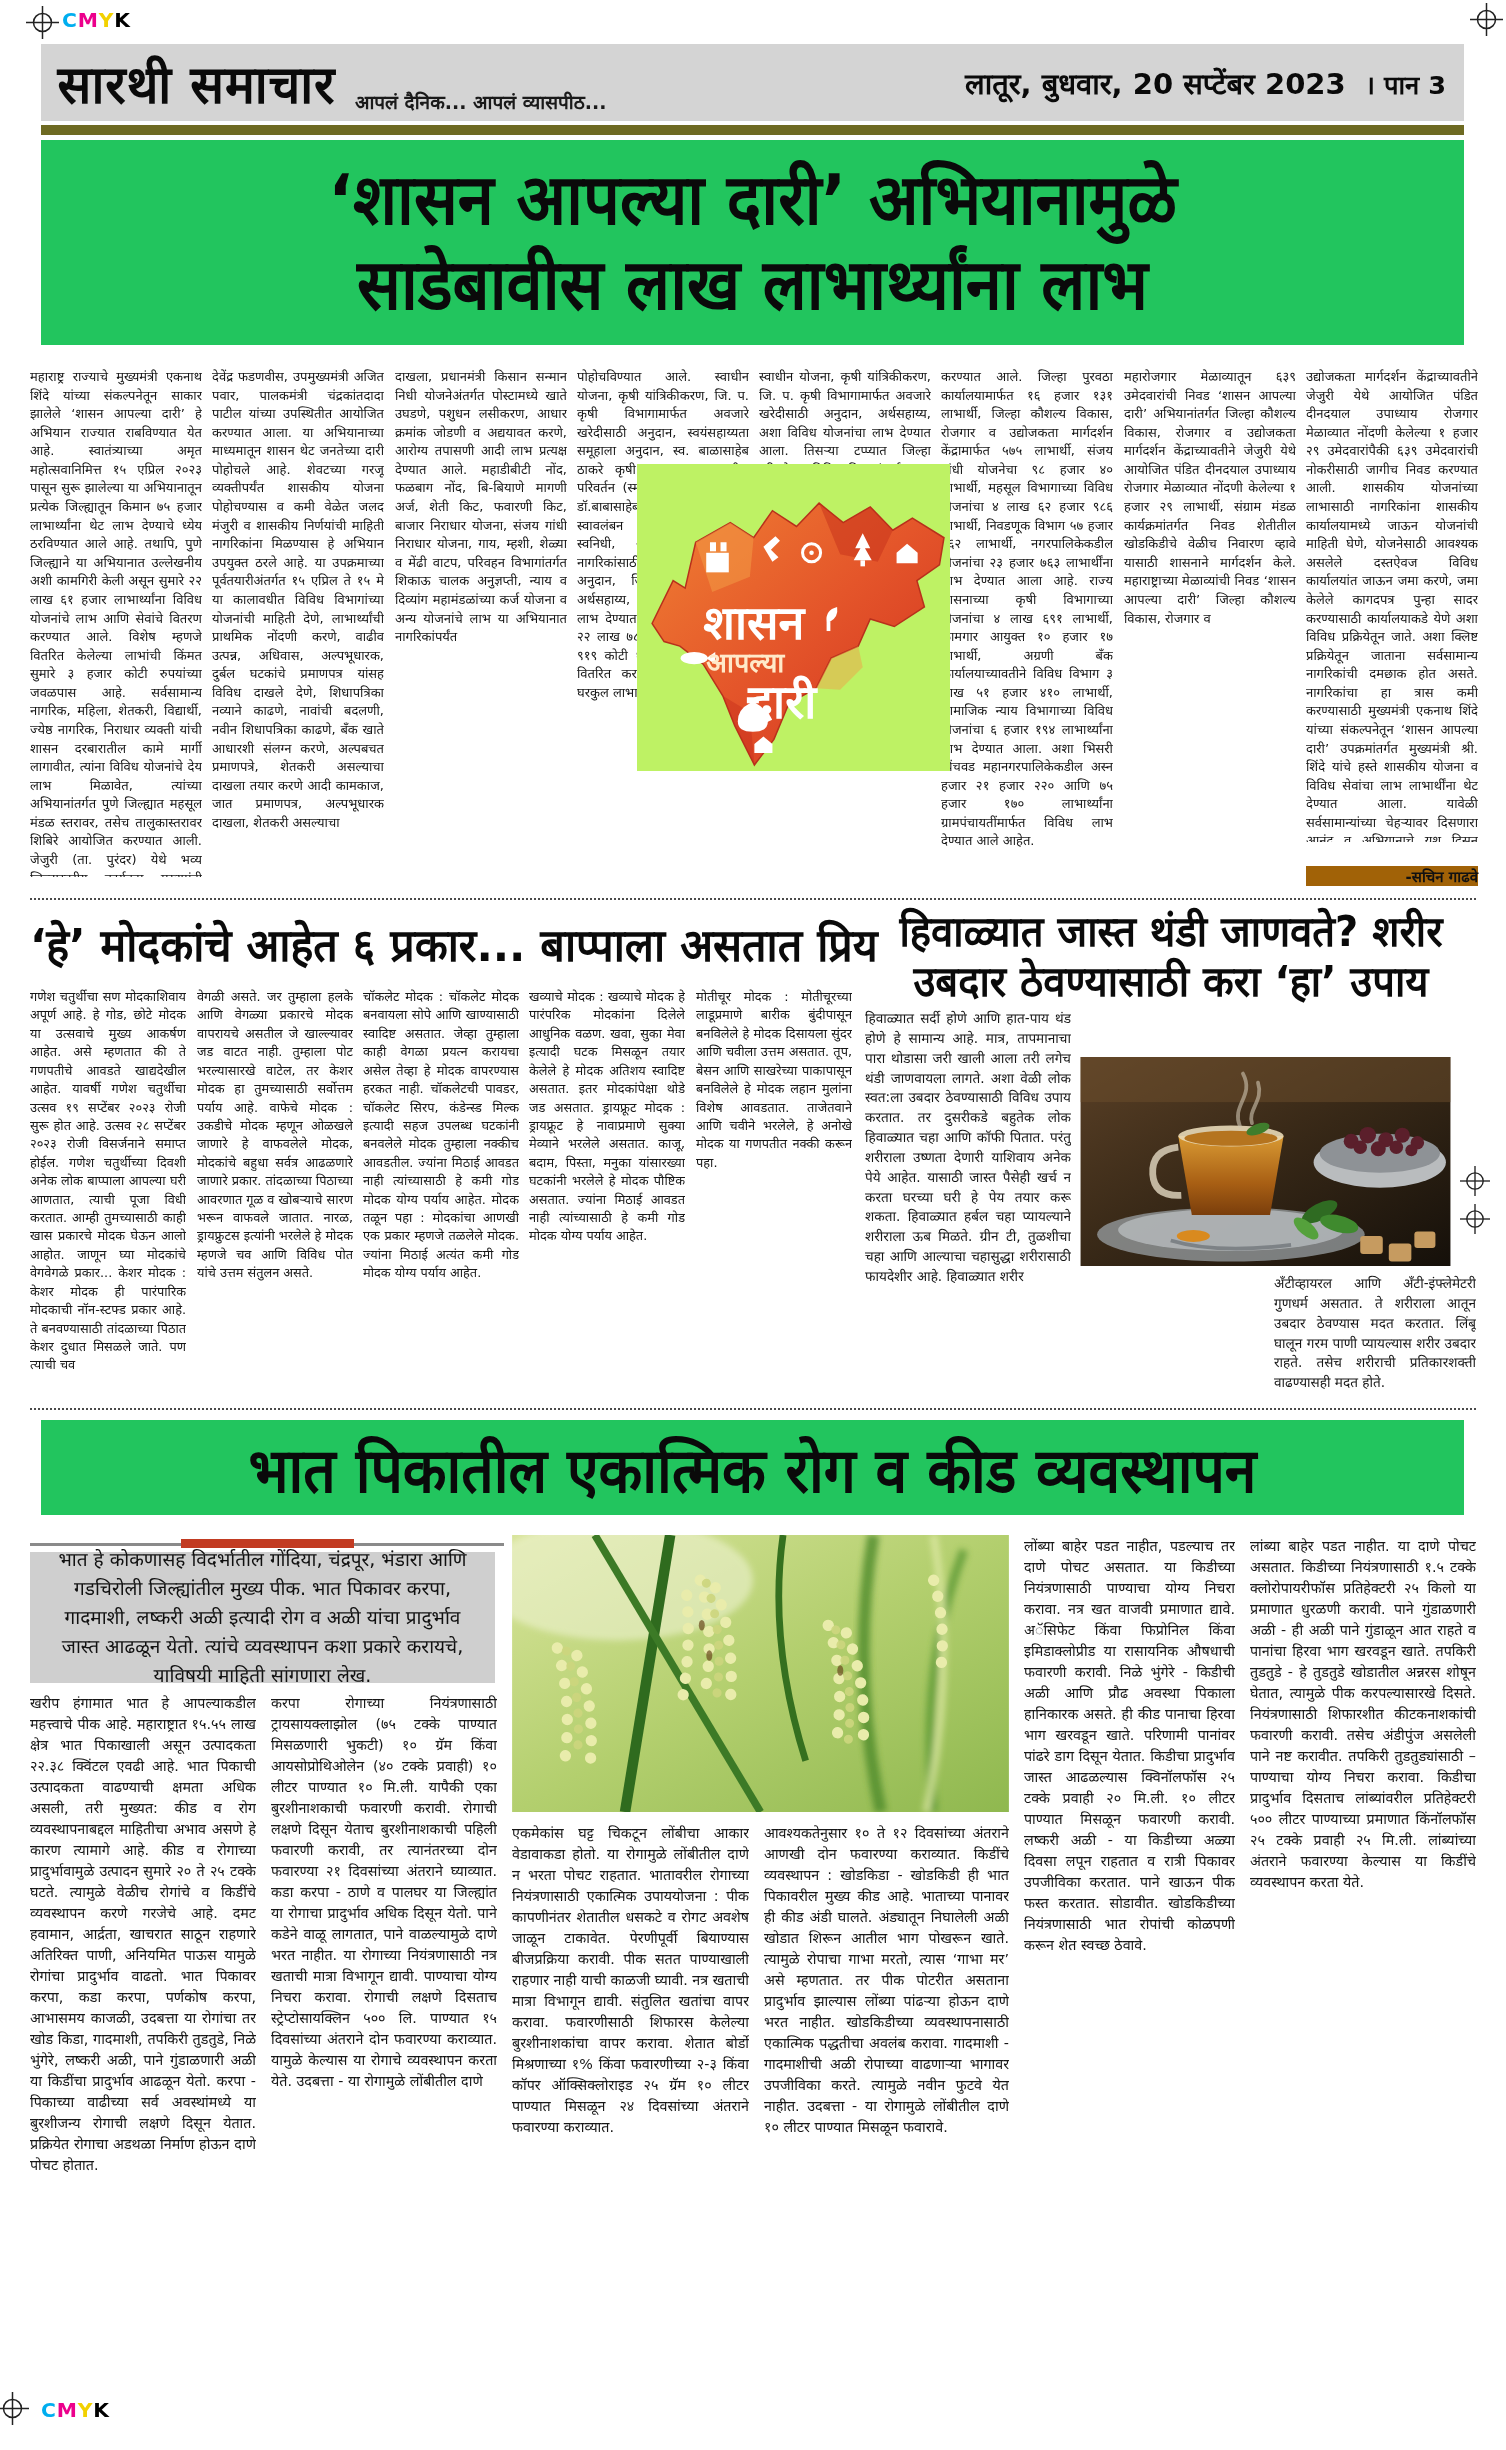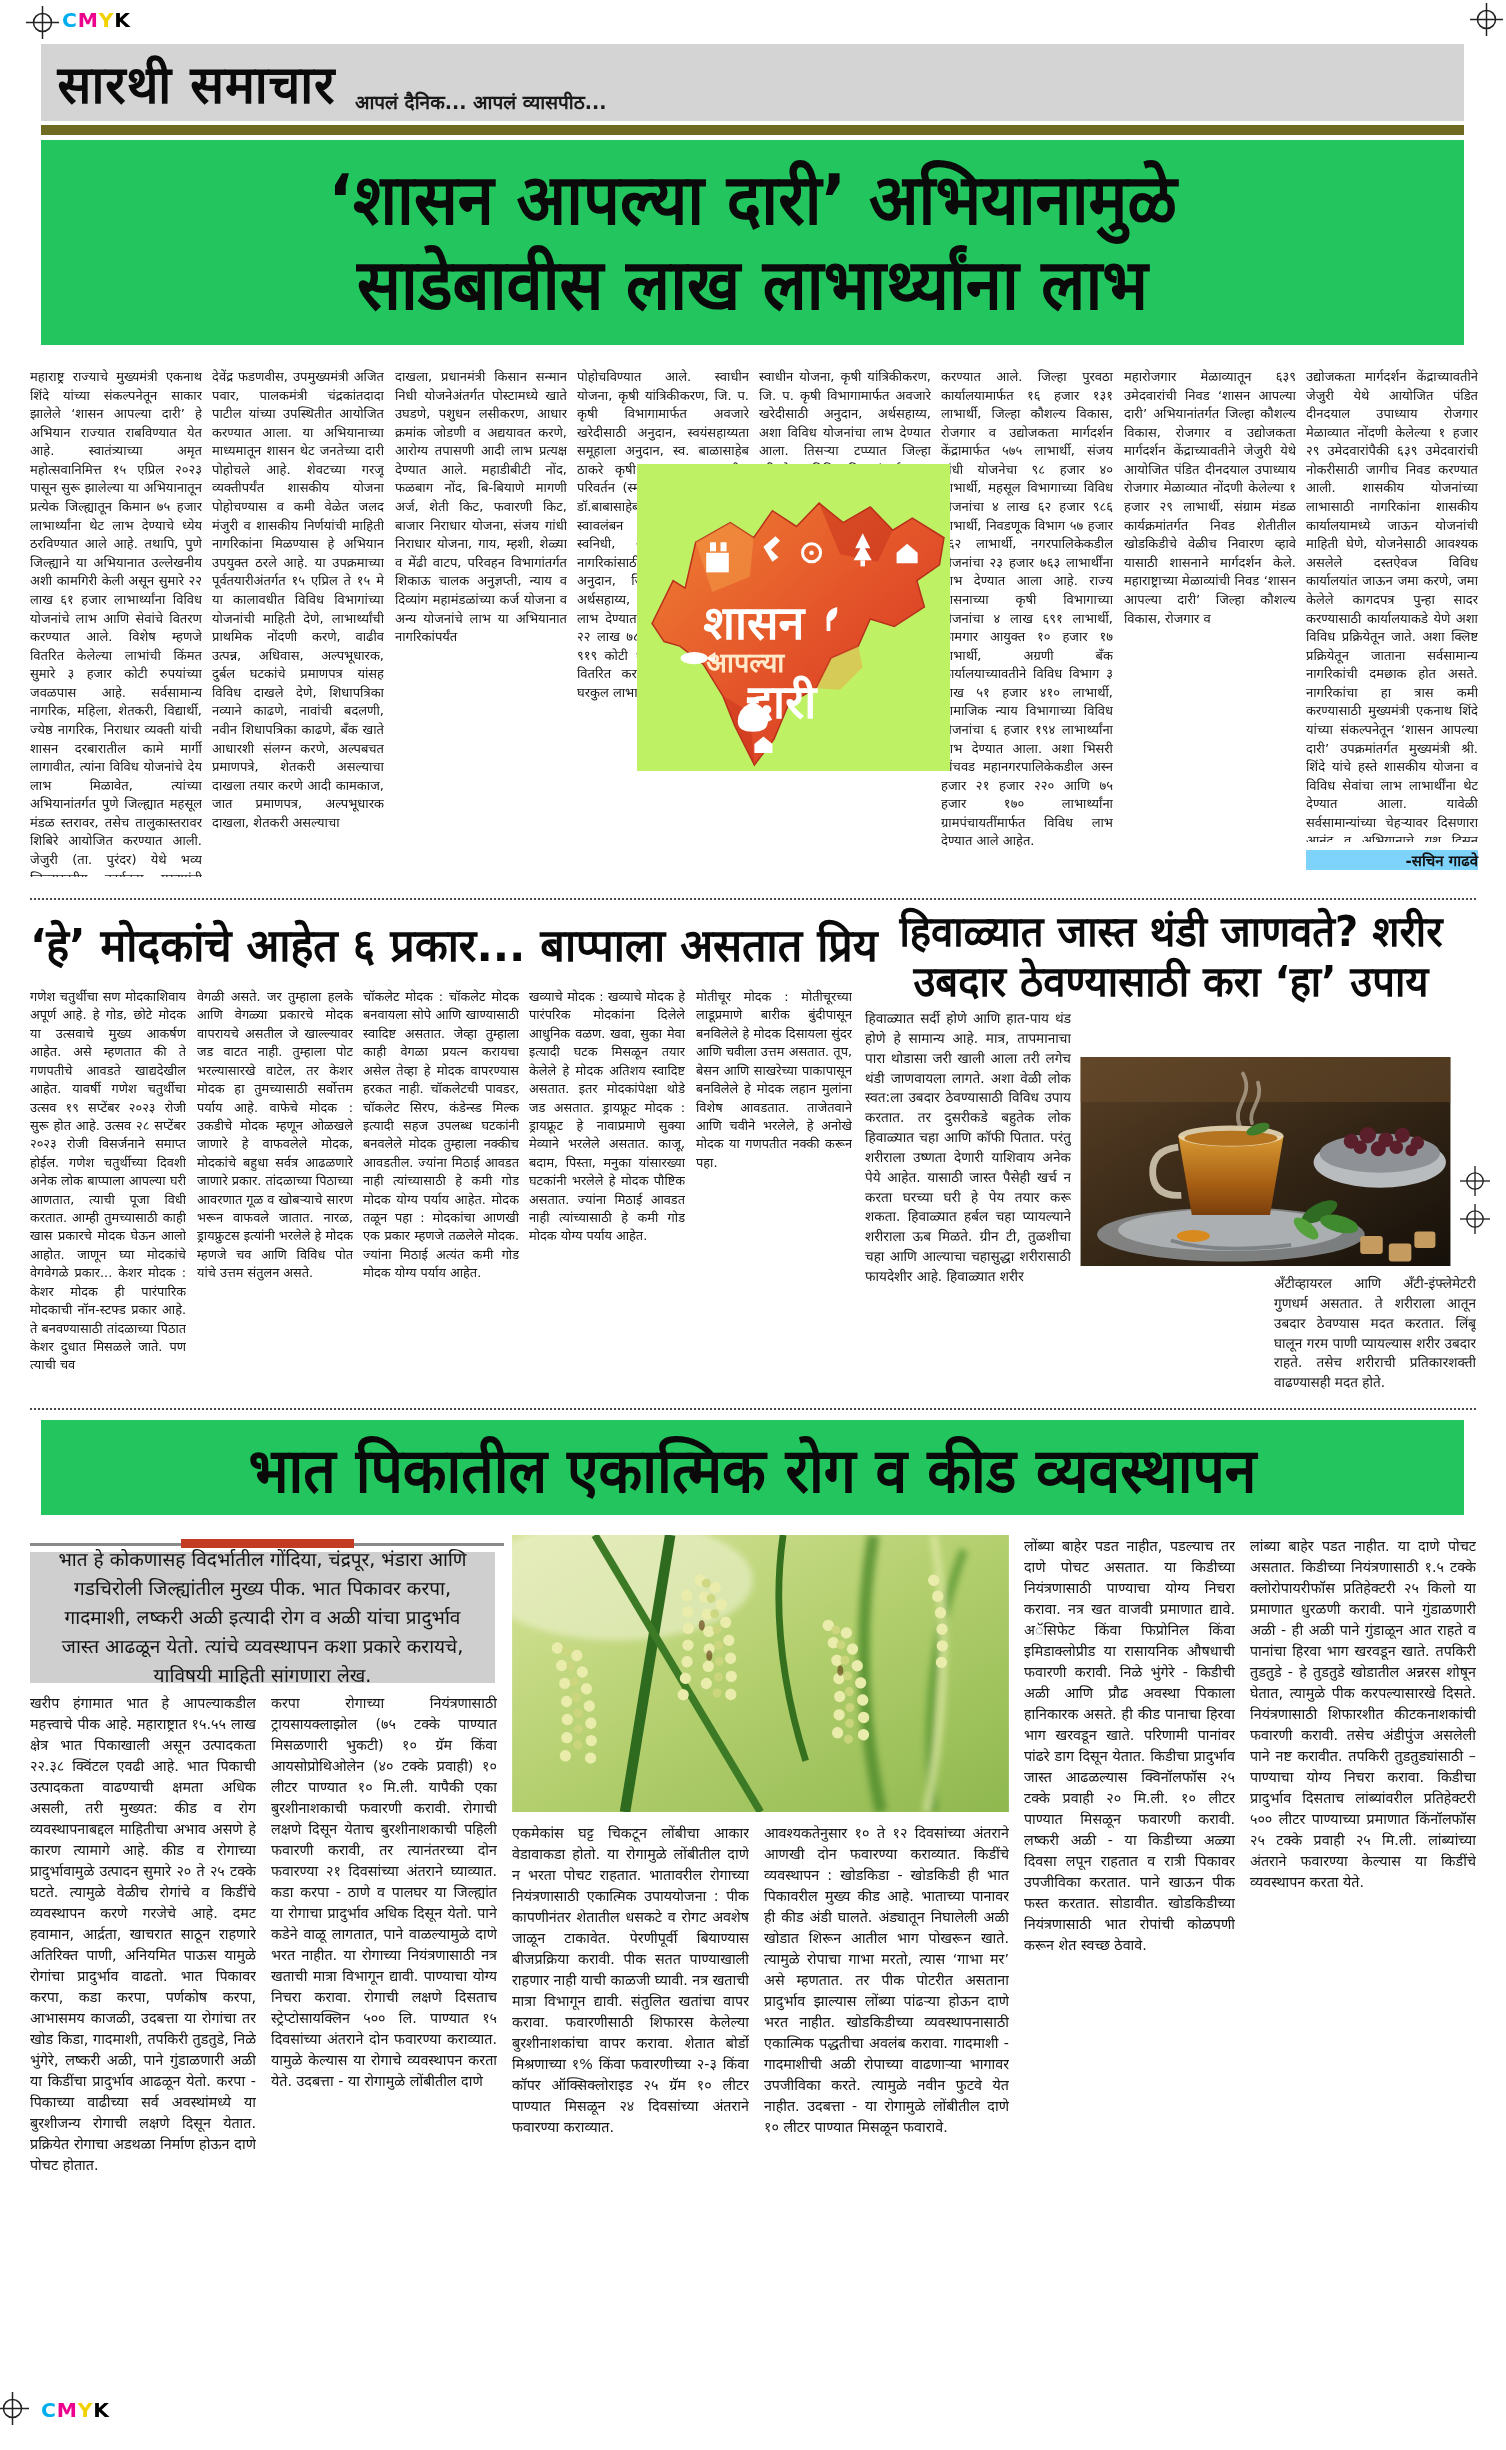--- a/index.html
+++ b/index.html
@@ -24,21 +24,21 @@
   .hbox1{left:41px;top:140px;width:1423px;height:205px;display:flex;flex-direction:column;justify-content:center;gap:13.6px;}
   .hl1{font-size:65px;font-weight:800;color:#0a0a0a;line-height:1.1;transform:scaleY(1.08);}
   .hbox3{left:41px;top:1420px;width:1423px;height:95px;display:flex;align-items:center;justify-content:center;}
   .hl3{font-size:57px;font-weight:800;color:#0a0a0a;transform:scaleY(1.08);}
   .hl-mid{font-weight:800;color:#0a0a0a;transform:scaleY(1.05);}
   
   .col{position:absolute;text-align:justify;color:#161616;overflow:hidden;}
   .col-main{width:172px;height:509px;font-size:13px;line-height:1.43;}
   .col-modak{width:156px;height:411px;font-size:12.8px;line-height:1.44;}
   .col-rice{font-size:14.3px;line-height:1.47;}
-  .byline{font-weight:800;font-size:15px;text-align:right;background:#7dd3fc;}
+  .byline{font-weight:800;font-size:15px;text-align:right;background:#a16207;margin-top:16px;}
   .divider{height:0;border-top:2.3px dotted #4a4a4a;}
   
   .intro-rule{left:30px;top:1539px;width:474px;height:9px;}
   .intro-rule .grayline{position:absolute;left:0;top:3.8px;width:100%;height:3px;background:#8a8a8a;}
   .intro-rule .redseg{position:absolute;left:151px;top:0;width:173px;height:9px;background:#c23b22;}
   .intro-box{left:30px;top:1552px;width:465px;height:131px;background:#cfcfcf;
              display:flex;align-items:center;}
   .intro-text{font-size:19px;line-height:1.52;color:#101010;text-align:center;padding:4.5px 19.6px;font-weight:500;}
   .photo{display:block;}
 </style>
@@ -57,20 +57,24 @@
   </div>
   <svg class="abs" style="left:1470px;top:3px;" width="33" height="33" viewBox="0 0 44 44">
     <circle cx="22" cy="22" r="12" fill="none" stroke="#222" stroke-width="2"></circle>
     <line x1="22" y1="0" x2="22" y2="44" stroke="#222" stroke-width="2"></line>
     <line x1="0" y1="22" x2="44" y2="22" stroke="#222" stroke-width="2"></line>
   </svg>
 
   <div class="abs masthead">
     <div class="logo">सारथी समाचार</div>
     <div class="tagline">आपलं दैनिक... आपलं व्यासपीठ...</div>
+    <div class="datebox">
+      <span class="dateline">लातूर, बुधवार, 20 सप्टेंबर 2023</span>
+      <span class="pagenum">। पान 3</span>
+    </div>
   </div>
   <div class="abs colorbar"></div>
 
   <div class="abs hbox hbox1">
     <div class="hl1">‘शासन आपल्या दारी’ अभियानामुळे</div>
     <div class="hl1">साडेबावीस लाख लाभार्थ्यांना लाभ</div>
   </div>
 
   <div class="col col-main" style="left:30px;top:368px;">महाराष्ट्र राज्याचे मुख्यमंत्री एकनाथ शिंदे यांच्या संकल्पनेतून साकार झालेले ‘शासन आपल्या दारी’ हे अभियान राज्यात राबविण्यात येत आहे. स्वातंत्र्याच्या अमृत महोत्सवानिमित्त १५ एप्रिल २०२३ पासून सुरू झालेल्या या अभियानातून प्रत्येक जिल्ह्यातून किमान ७५ हजार लाभार्थ्यांना थेट लाभ देण्याचे ध्येय ठरविण्यात आले आहे. तथापि, पुणे जिल्ह्याने या अभियानात उल्लेखनीय अशी कामगिरी केली असून सुमारे २२ लाख ६१ हजार लाभार्थ्यांना विविध योजनांचे लाभ आणि सेवांचे वितरण करण्यात आले. विशेष म्हणजे वितरित केलेल्या लाभांची किंमत सुमारे ३ हजार कोटी रुपयांच्या जवळपास आहे. सर्वसामान्य नागरिक, महिला, शेतकरी, विद्यार्थी, ज्येष्ठ नागरिक, निराधार व्यक्ती यांची शासन दरबारातील कामे मार्गी लागावीत, त्यांना विविध योजनांचे देय लाभ मिळावेत, त्यांच्या अभियानांतर्गत पुणे जिल्ह्यात महसूल मंडळ स्तरावर, तसेच तालुकास्तरावर शिबिरे आयोजित करण्यात आली. जेजुरी (ता. पुरंदर) येथे भव्य जिल्हास्तरीय कार्यक्रम मुख्यमंत्री एकनाथ शिंदे आणि उपमुख्यमंत्री</div>
   <div class="col col-main" style="left:212px;top:368px;">देवेंद्र फडणवीस, उपमुख्यमंत्री अजित पवार, पालकमंत्री चंद्रकांतदादा पाटील यांच्या उपस्थितीत आयोजित करण्यात आला. या अभियानाच्या माध्यमातून शासन थेट जनतेच्या दारी पोहोचले आहे. शेवटच्या गरजू व्यक्तीपर्यंत शासकीय योजना पोहोचण्यास व कमी वेळेत जलद मंजुरी व शासकीय निर्णयांची माहिती नागरिकांना मिळण्यास हे अभियान उपयुक्त ठरले आहे. या उपक्रमाच्या पूर्वतयारीअंतर्गत १५ एप्रिल ते १५ मे या कालावधीत विविध विभागांच्या योजनांची माहिती देणे, लाभार्थ्यांची प्राथमिक नोंदणी करणे, वाढीव उत्पन्न, अधिवास, अल्पभूधारक, दुर्बल घटकांचे प्रमाणपत्र यांसह विविध दाखले देणे, शिधापत्रिका नव्याने काढणे, नावांची बदलणी, नवीन शिधापत्रिका काढणे, बँक खाते आधारशी संलग्न करणे, अल्पबचत प्रमाणपत्रे, शेतकरी असल्याचा दाखला तयार करणे आदी कामकाज, जात प्रमाणपत्र, अल्पभूधारक दाखला, शेतकरी असल्याचा</div>

